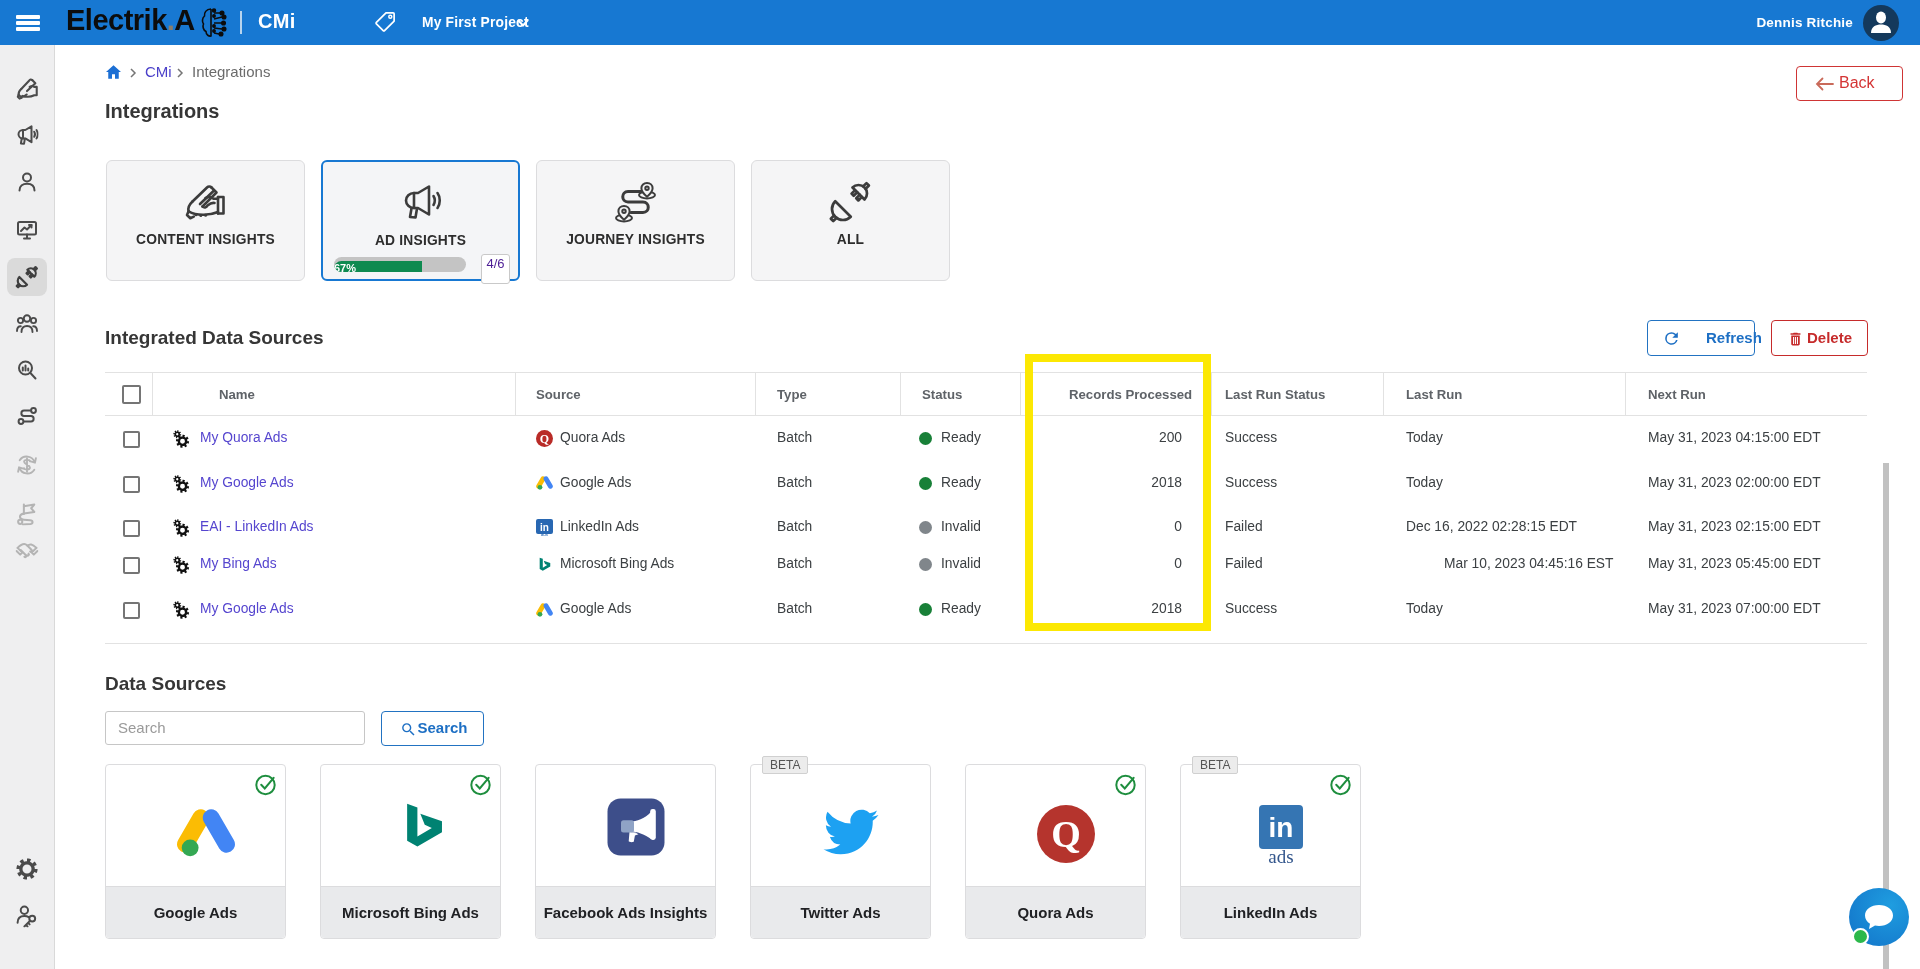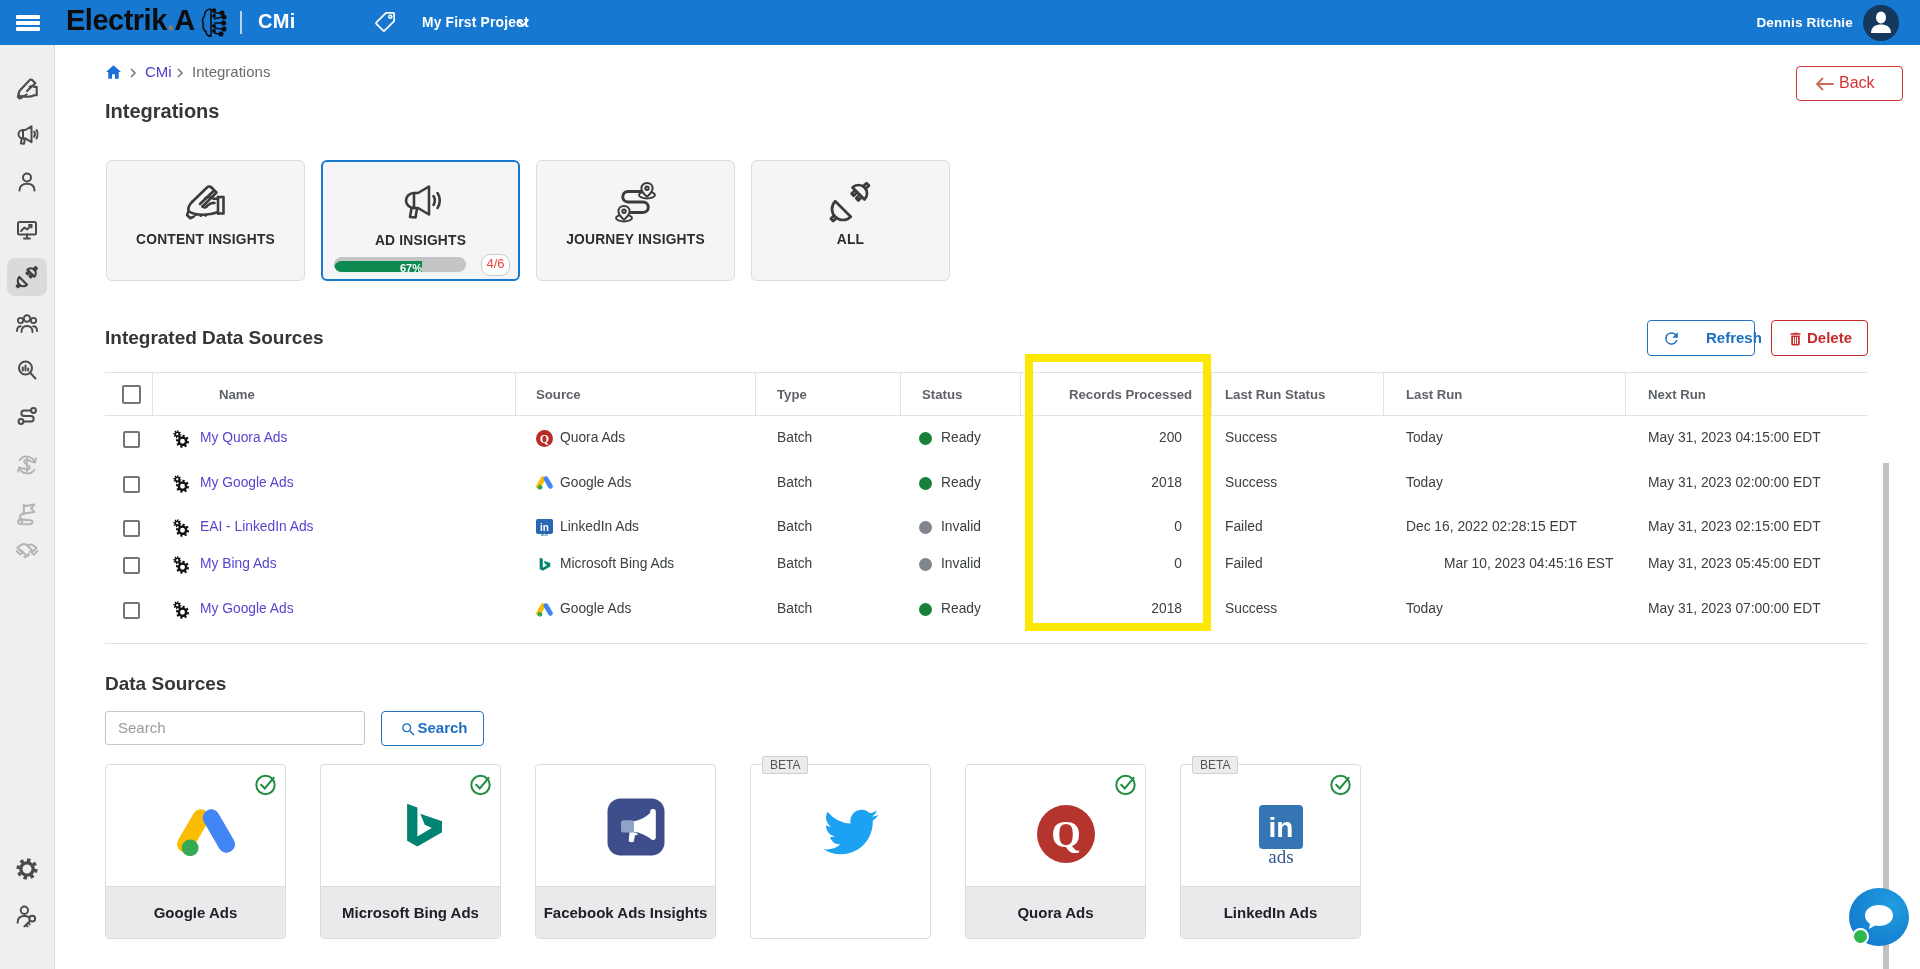--- a/index.html
+++ b/index.html
@@ -297,23 +297,23 @@
 <svg class="icicon" width="42" height="38" viewBox="0 0 42 38">
  <g fill="none" stroke="#3c3c3c" stroke-width="2.6" stroke-linejoin="round" stroke-linecap="round">
   <path d="M14 8 C9.5 8 6 11.5 6 15.5 C6 19.5 9.5 23 14 23"></path>
   <path d="M14 8 L18 8 L29 1.5 L29 29.5 L18 23 L14 23 Z"></path>
   <path d="M11.5 23.5 L10 32 L15.5 32.5 L17 23.5"></path>
   <path d="M33.5 11 C35 13.5 35 17.5 33.5 20"></path>
   <path d="M37.5 8 C40.5 12 40.5 19 37.5 23"></path>
  </g>
 </svg>
   <div style="position:absolute;left:11px;top:95px;width:132px;height:15px;border-radius:8px;background:#c4c4c4;overflow:hidden;">
-    <div style="position:absolute;left:0;top:4px;width:88px;height:15px;background:#0e8a50;border-radius:8px 0 0 8px;color:#fff;font-size:11px;font-weight:bold;text-align:right;line-height:15px;">67%</div>
-  </div>
-  <div style="position:absolute;left:158px;top:92px;width:29px;height:22px;border:1px solid #c9c9c9;border-radius:9px;background:#fff;color:#ef4444;font-size:13px;text-align:center;line-height:17px;">4/6</div>
+    <div style="position:absolute;left:0;top:4px;width:88px;height:15px;background:#0e8a50;border-radius:8px 0 0 8px;color:#fff;font-size:11px;font-weight:bold;text-align:left;line-height:15px;">67%</div>
+  </div>
+  <div style="position:absolute;left:158px;top:92px;width:29px;height:30px;border:1px solid #c9c9c9;border-radius:3px;background:#fff;color:#4c1d95;font-size:13px;text-align:center;line-height:17px;">4/6</div>
 </div>
 <div class="icard" style="left:536px;">
     <div class="ictitle">JOURNEY INSIGHTS</div>
 <svg class="icicon" width="48" height="42" viewBox="0 0 48 42">
  <g fill="none" stroke="#3c3c3c" stroke-width="3" stroke-linejoin="round" stroke-linecap="round">
   <path d="M31 9.5 L16 9.5 C9 9.5 9 20 16 20 L31 20 C38 20 38 30.5 31 30.5 L19 30.5"></path>
  </g>
  <g fill="#f4f4f5" stroke="#3c3c3c" stroke-width="2">
   <ellipse cx="35" cy="13" rx="8" ry="3.4"></ellipse>
   <path d="M35 1 c-3.3 0 -5.6 2.3 -5.6 5.3 c0 3.9 5.6 8.4 5.6 8.4 c0 0 5.6 -4.5 5.6 -8.4 c0 -3 -2.3 -5.3 -5.6 -5.3 Z"></path>
@@ -511,20 +511,21 @@
     </g>
     <rect x="14" y="22.3" width="13" height="12.1" rx="2.5" fill="#8fa3c6"></rect>
   </svg>
   <div class="dfoot">Facebook Ads Insights</div>
   </div>
 <div class="dcard" style="left:750px;">
     <div class="beta">BETA</div>
   <svg style="position:absolute;left:70px;top:44px;" width="60" height="50" viewBox="0 0 24 20">
     <path fill="#1da1f2" d="M23 2.4 c-0.8 0.36 -1.7 0.6 -2.6 0.72 a4.5 4.5 0 0 0 2 -2.5 c-0.87 0.52 -1.83 0.9 -2.86 1.1 a4.5 4.5 0 0 0 -7.68 4.1 A12.8 12.8 0 0 1 2.6 1.1 a4.5 4.5 0 0 0 1.4 6 c-0.74 -0.02 -1.43 -0.22 -2.04 -0.56 v0.06 a4.5 4.5 0 0 0 3.6 4.42 a4.5 4.5 0 0 1 -2.03 0.08 a4.5 4.5 0 0 0 4.2 3.12 A9 9 0 0 1 1 16.1 a12.7 12.7 0 0 0 6.9 2 c8.3 0 12.8 -6.85 12.8 -12.8 l-0.01 -0.58 A9.2 9.2 0 0 0 23 2.4 Z"></path>
   </svg>
+  <div class="dfoot">Twitter Ads</div>
   </div>
 <div class="dcard" style="left:965px;">
   <svg class="chk" width="23" height="23" viewBox="0 0 20 22">
       <use href="#checkcircle"></use>
     </svg>
   <svg style="position:absolute;left:71px;top:40px;" width="58" height="58" viewBox="0 0 58 58">
     <circle cx="29" cy="29" r="29" fill="#b5342d"></circle>
     <text x="29" y="42" font-size="38" font-family="Liberation Serif" font-weight="bold" fill="#fff" text-anchor="middle">Q</text>
   </svg>
   <div class="dfoot">Quora Ads</div>

